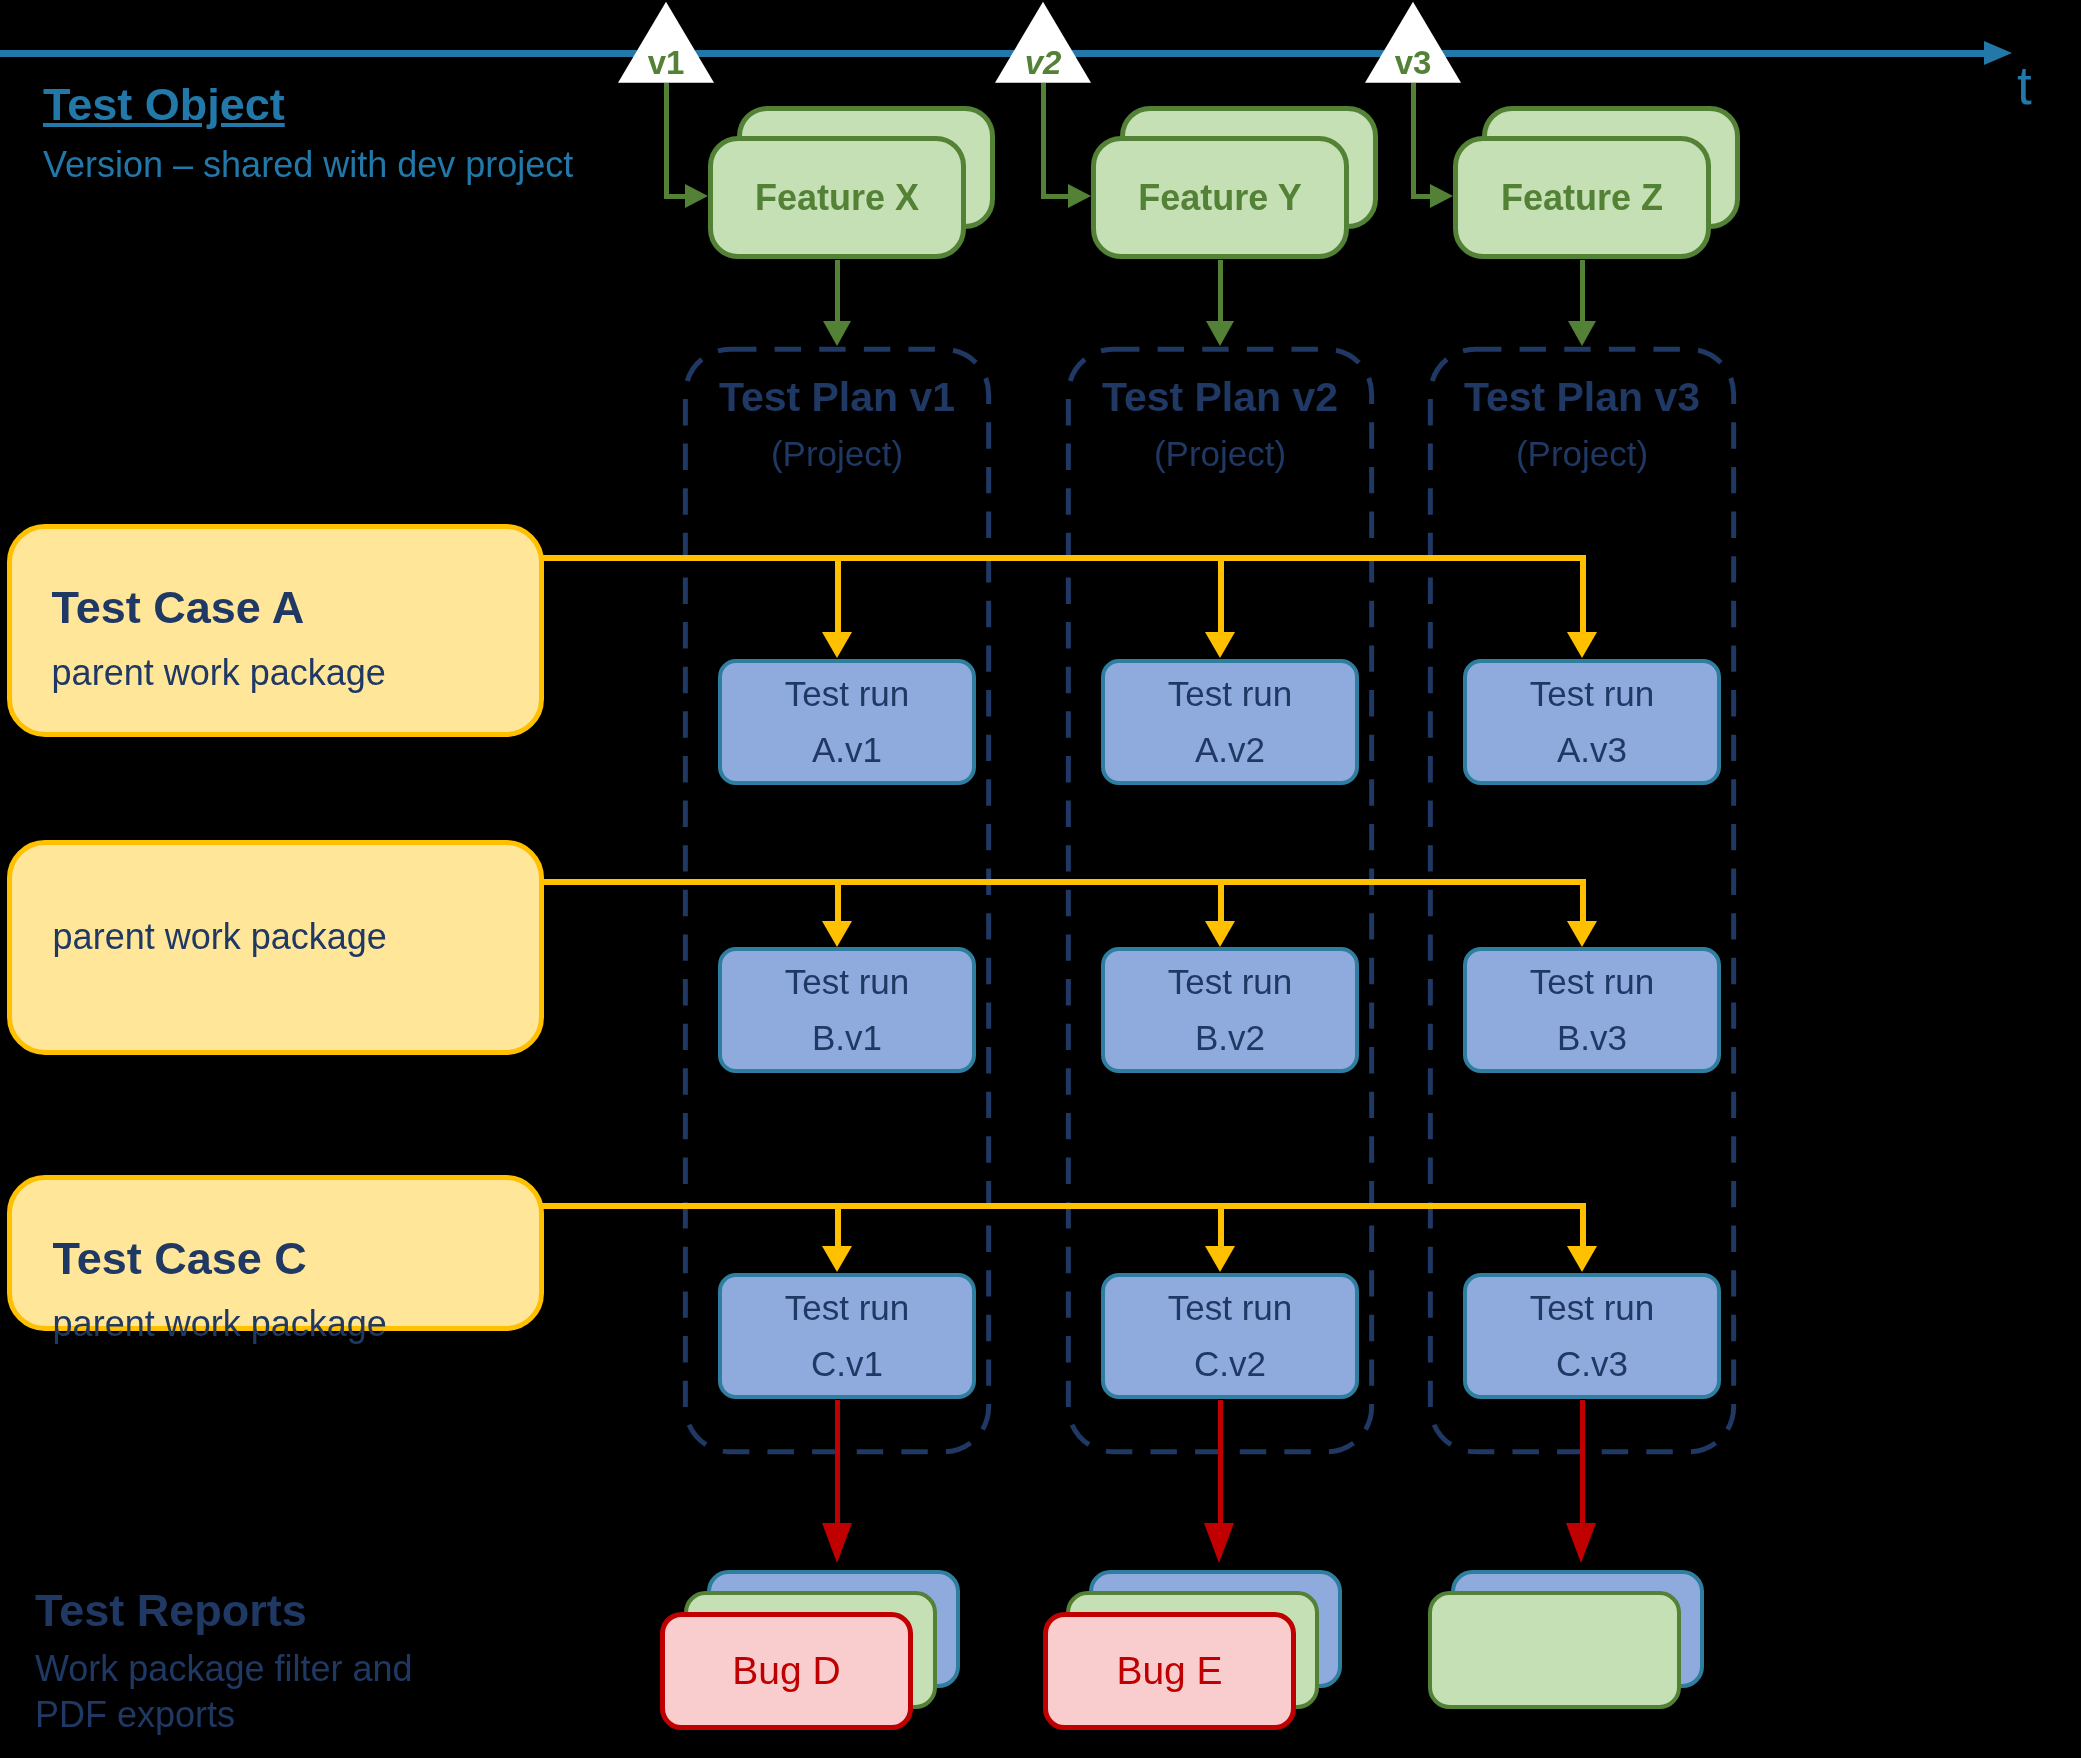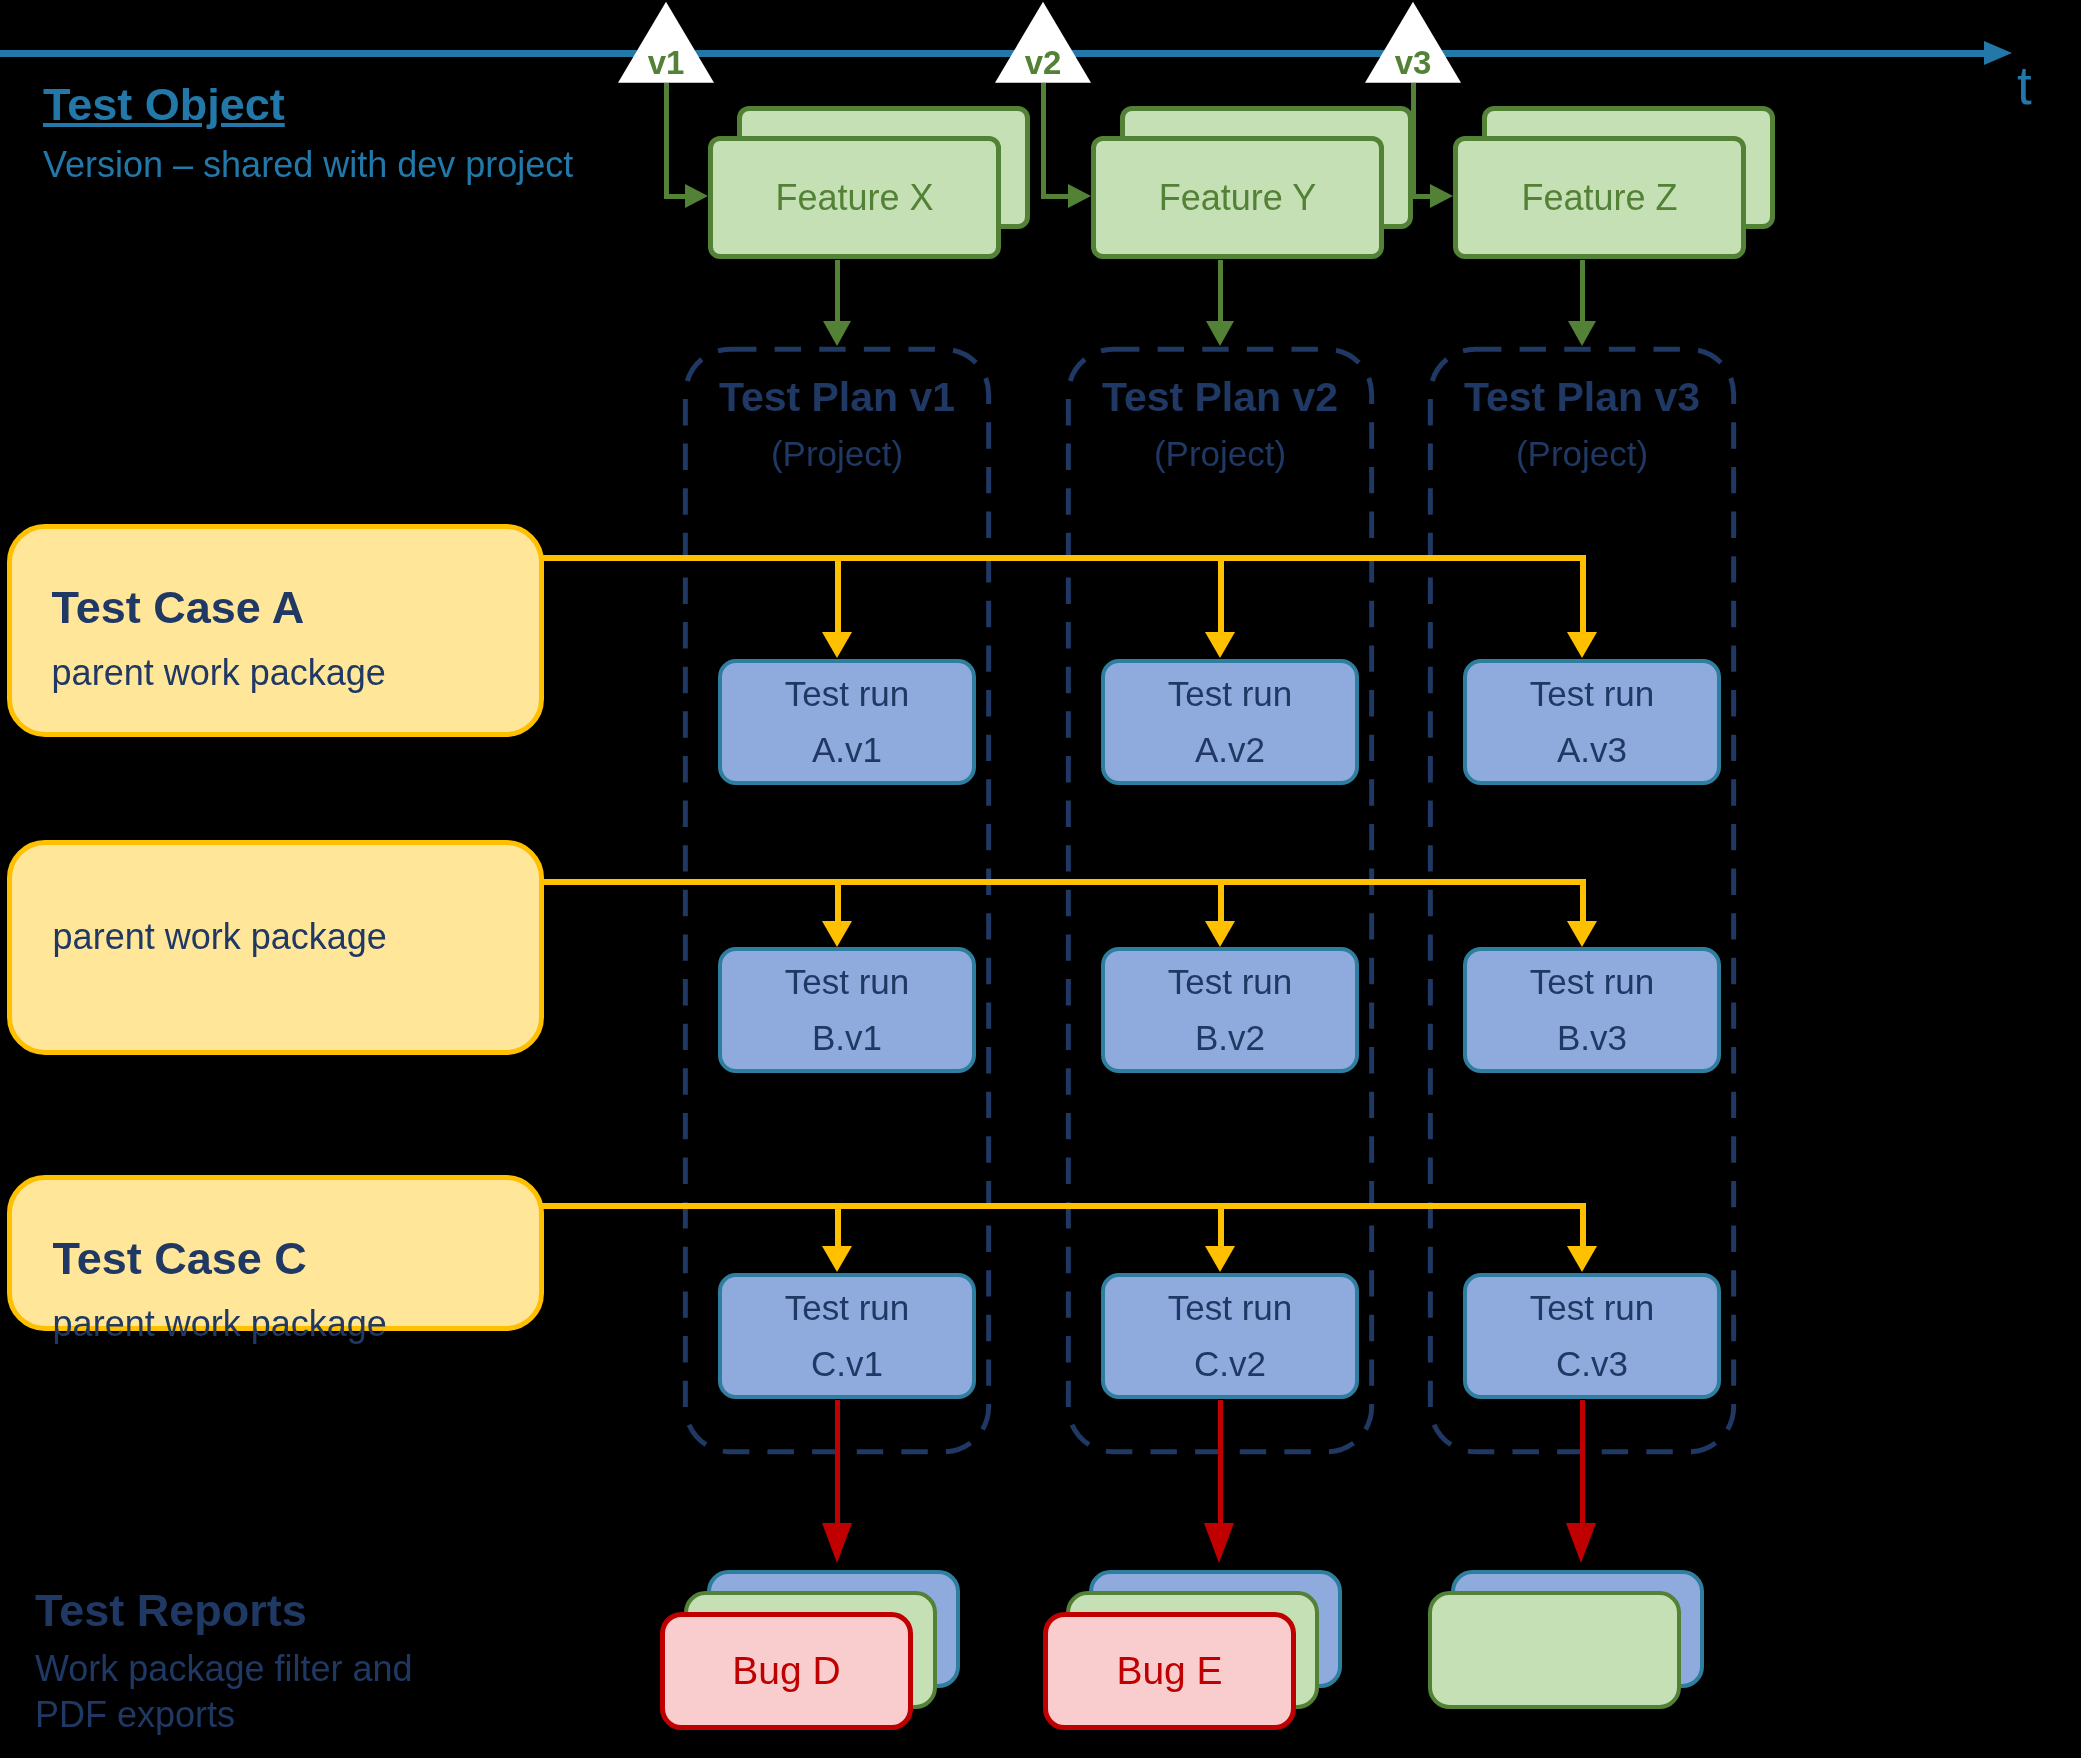--- a/index.html
+++ b/index.html
@@ -37,22 +37,22 @@
   .head-title{position:absolute;color:var(--blue);font-size:45px;font-weight:bold;}
   .head-sub{position:absolute;color:var(--blue);font-size:36px;}
   .rep-title{position:absolute;color:var(--navy);font-size:45px;font-weight:bold;}
   .rep-sub{position:absolute;color:var(--navy);font-size:36px;}
   
   .vtri{position:absolute;width:96px;height:81px;background:var(--white);
         clip-path:polygon(50% 0,100% 100%,0 100%);
         display:flex;align-items:flex-end;justify-content:center;}
   .vtri span{color:var(--green);font-size:33px;font-weight:600;line-height:1;padding-bottom:3.3px;}
   
-  .fcard{position:absolute;width:293px;height:123px;background:var(--green-fill);
-         border:5px solid var(--green);border-radius:12px;box-sizing:border-box;}
+  .fcard{position:absolute;width:258px;height:123px;background:var(--green-fill);
+         border:5px solid var(--green);border-radius:30px;box-sizing:border-box;font-weight:bold;}
   .fcard.front{display:flex;align-items:center;justify-content:center;
                color:var(--green);font-size:36px;}
   
   .plan-svg{position:absolute;}
   .planlabel{position:absolute;width:310px;text-align:center;color:var(--navy);}
   .planlabel .t{font-size:41px;font-weight:bold;}
   .planlabel .s{font-size:35px;margin-top:13.2px;}
   
   .case{position:absolute;left:6.6px;width:537px;background:var(--yellow-fill);
         border:5.8px solid var(--orange);border-radius:38px;box-sizing:border-box;
@@ -77,21 +77,21 @@
 
 <div class="page">
 
   <div class="hline l-blue" style="left:0;top:50px;width:1987px;height:6.6px;"></div>
   <div class="ah ah-right-blue" style="left:1984px;top:41px;"></div>
   <div class="t-label" style="left:2017px;top:55px;">t</div>
 
   <div class="vtri" style="left:618px;top:1.7px;">
     <span>v1</span>
   </div>
-  <div class="vtri" style="left:995px;top:1.7px;">
+  <div class="vtri" style="left:995px;top:1.7px;font-style:italic;">
     <span>v2</span>
   </div>
   <div class="vtri" style="left:1365px;top:1.7px;">
     <span>v3</span>
   </div>
 
   <div class="head-title" style="left:43px;top:79px;text-decoration:underline;">Test Object</div>
   <div class="head-sub" style="left:43px;top:144px;">Version – shared with dev project</div>
 
   <div class="vline l-green" style="left:664px;top:83px;width:5px;height:114px;"></div>

